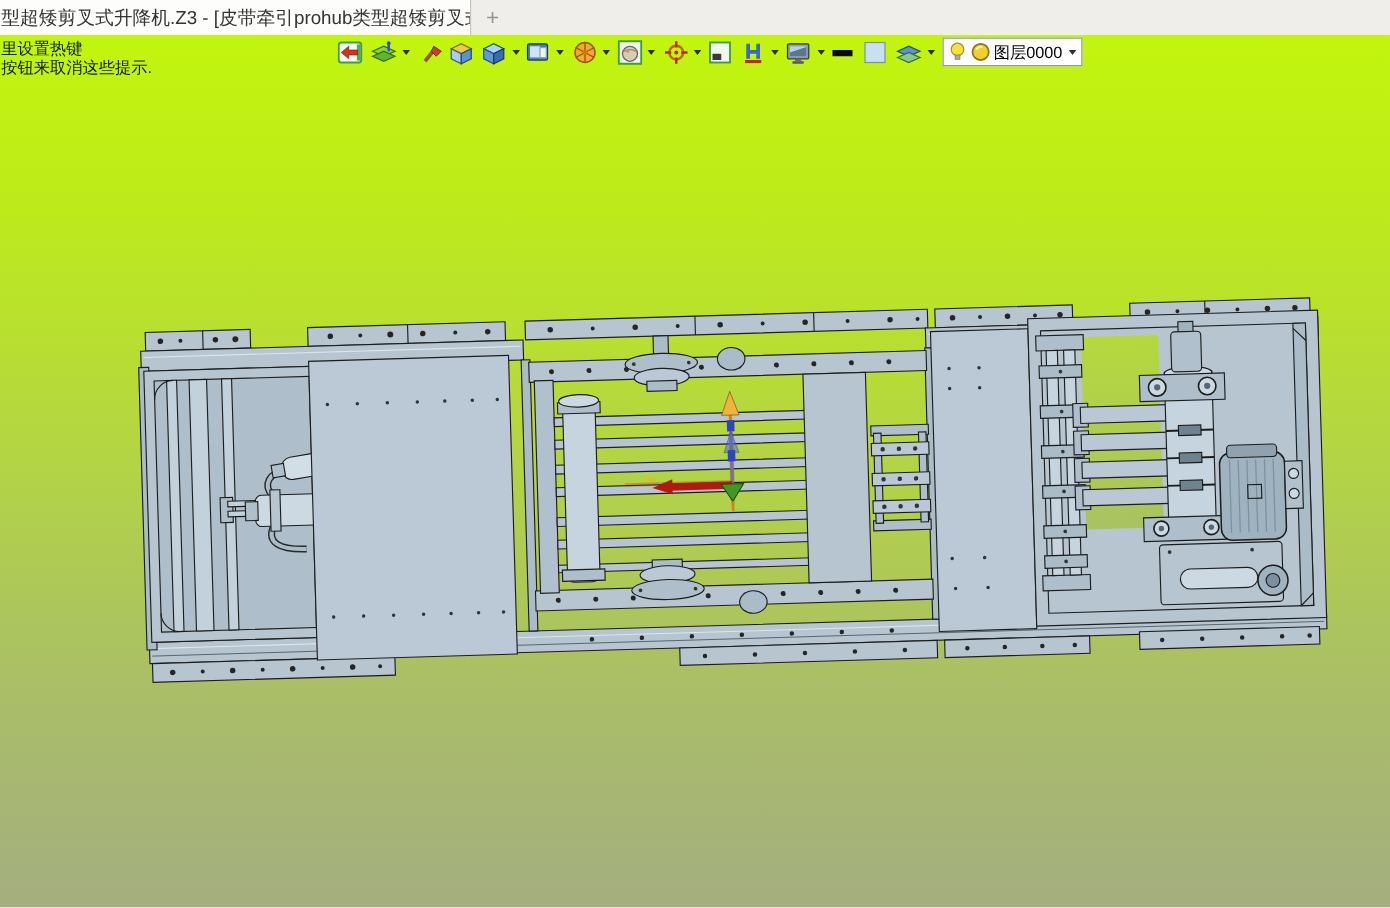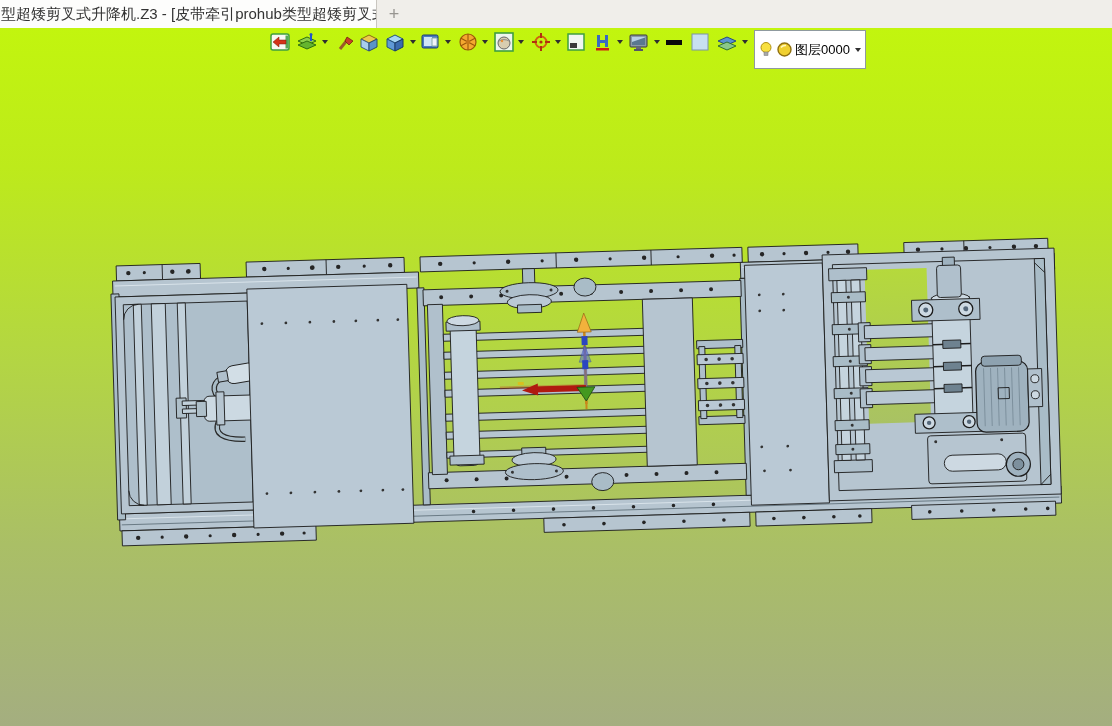--- a/index.html
+++ b/index.html
@@ -18,21 +18,21 @@
   
   .viewport{position:absolute;left:0;top:28px;width:1112px;height:698px;
     background:linear-gradient(180deg,#c2f50e 0%,#bdea1b 20%,#b3d544 48%,#aabf66 74%,#a4ae80 100%);}
   .hint{position:absolute;left:1px;top:3px;font-size:13px;line-height:15px;
         color:#101c26;font-weight:500;}
 
   
   .tb{position:absolute;top:3px;height:22px;display:flex;align-items:center;cursor:pointer;}
   .dd{width:0;height:0;border-left:3.5px solid transparent;border-right:3.5px solid transparent;
       border-top:4px solid #2f2f2f;margin-left:4px;}
-  .layercombo{position:absolute;left:754px;top:2px;width:112px;height:39px;background:#fff;
+  .layercombo{position:absolute;left:754px;top:2px;width:112px;height:23px;background:#fff;
       border:1px solid #8f9a9f;display:flex;align-items:center;padding:0 4px;box-sizing:border-box;cursor:pointer;}
   .layercombo .lbl{font-size:13px;color:#000;margin-left:2px;white-space:nowrap;}
   .layercombo .dd{margin-left:auto;}
 
   .model{position:absolute;left:0;top:0;width:1112px;height:698px;}
 </style>
 </head>
 <body>
 
 <div class="screen">
@@ -40,20 +40,24 @@
   <div class="tabbar">
     <div class="tab">
       <span class="tab-title">型超矮剪叉式升降机.Z3 - [皮带牵引prohub类型超矮剪叉式升降机]</span>
 
     </div>
     <div class="newtab">+</div>
   </div>
 
   <div class="viewport">
 
+    <div class="hint">
+      <div>里设置热键</div>
+      <div>按钮来取消这些提示.</div>
+    </div>
 
     <div class="tb" style="left:270px">
       <svg width="22" height="20">
           <rect x="1" y="2" width="18" height="16" rx="2" fill="#f8f8f2" stroke="#3f9f3f" stroke-width="1.5"></rect>
           <rect x="15.5" y="3.5" width="3" height="13" fill="#56a856"></rect>
           <polygon points="16,8 9,8 9,5 3,10 9,15 9,12 16,12" fill="#d43318" stroke="#7a1a08" stroke-width="0.5"></polygon>
         </svg>
     </div>
     <div class="tb" style="left:296px">
       <svg width="22" height="20">

